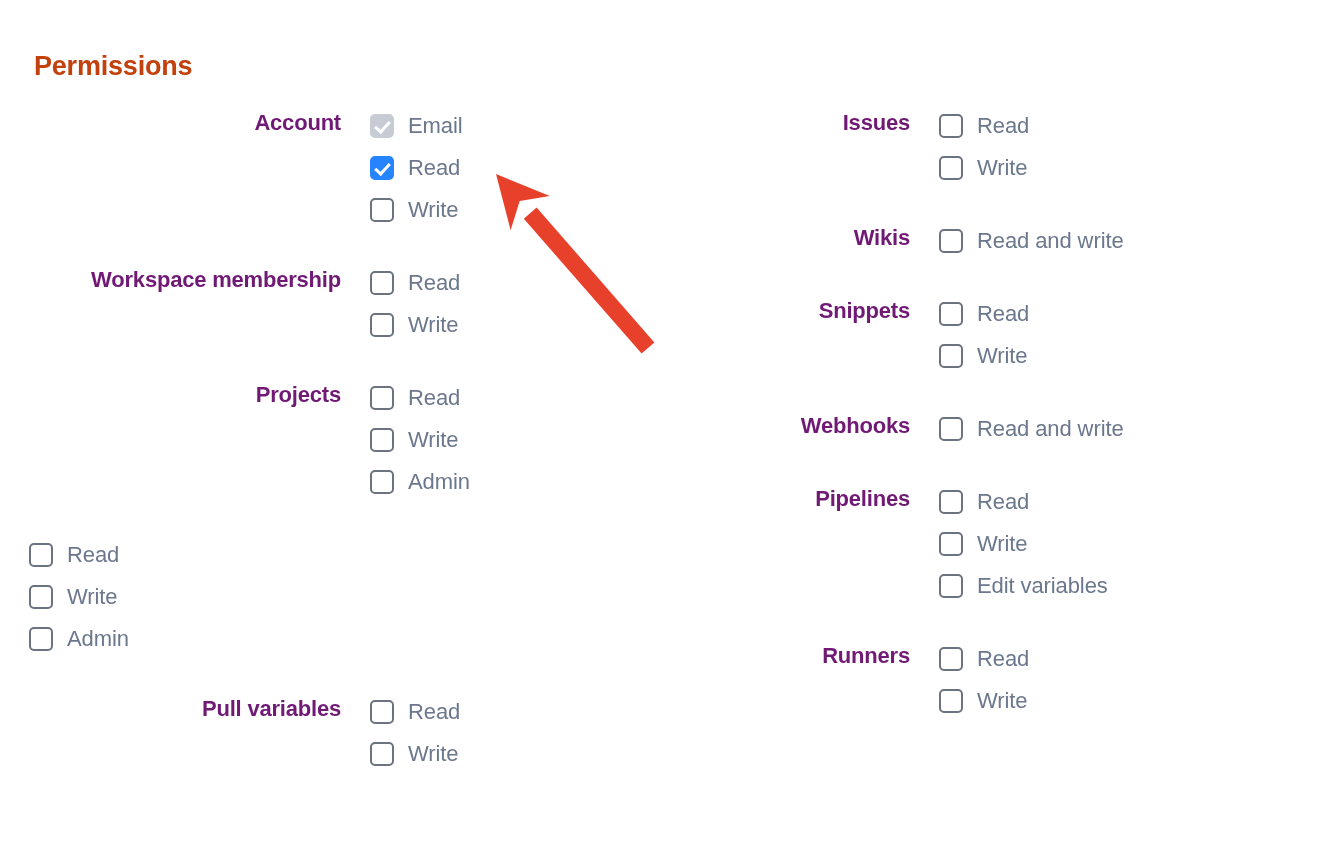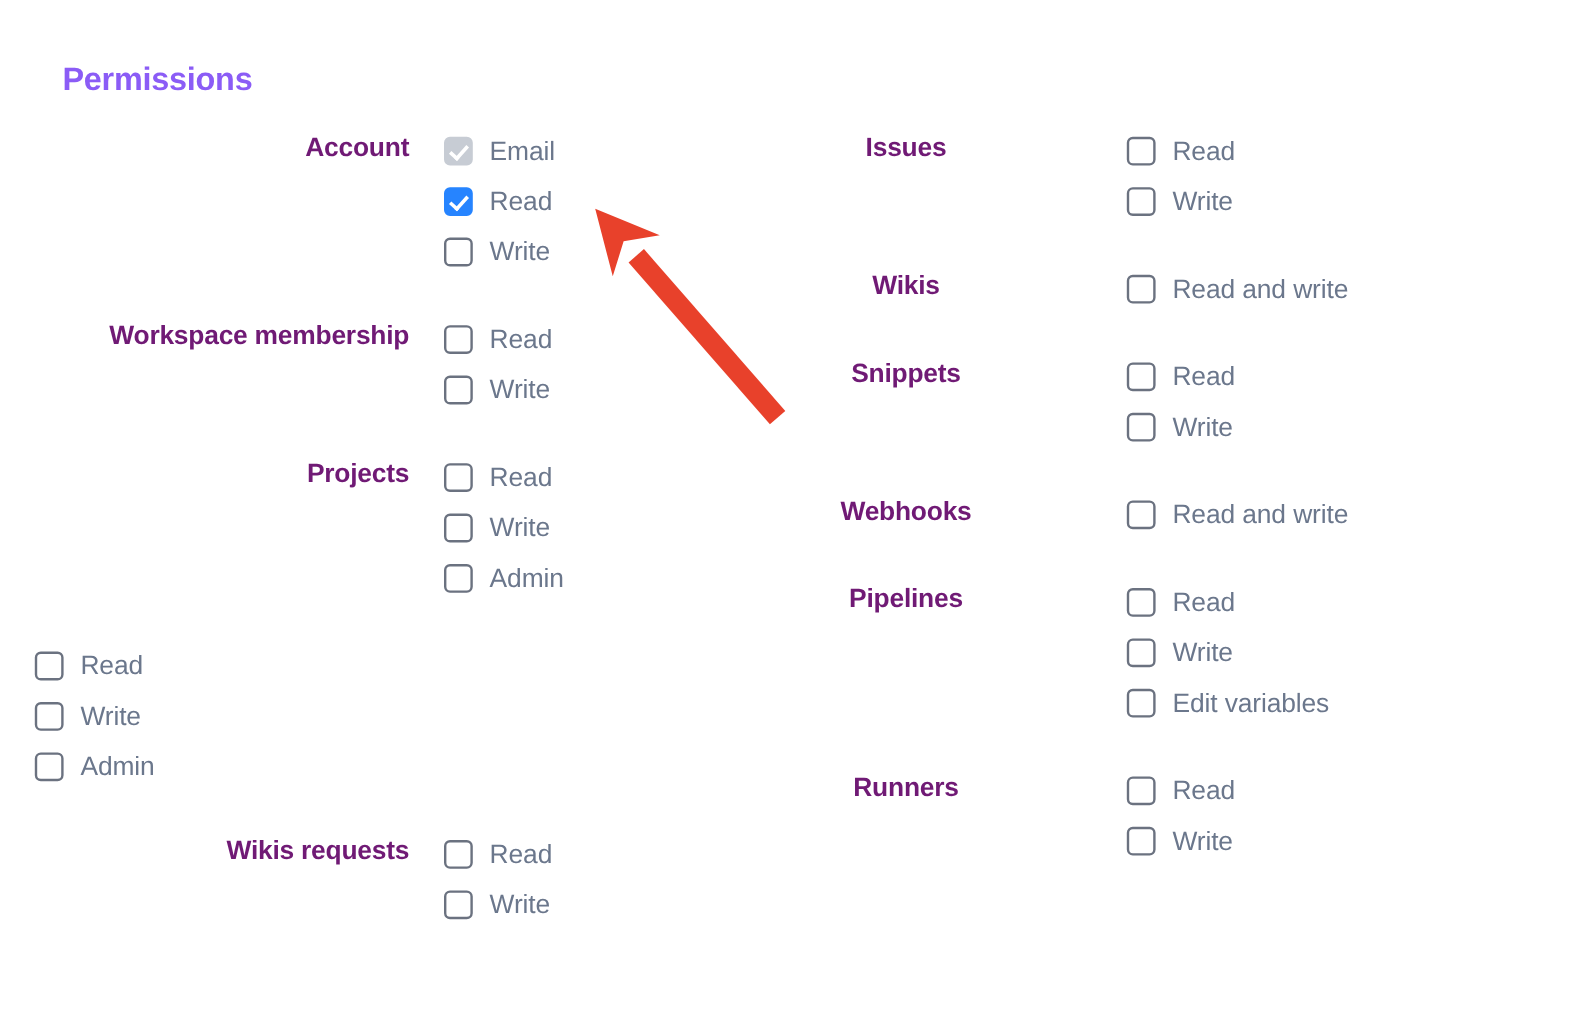--- a/index.html
+++ b/index.html
@@ -12,25 +12,25 @@
     width: 1322px;
     height: 844px;
     position: relative;
     overflow: hidden;
     font-family: "Liberation Sans", sans-serif;
     -webkit-font-smoothing: antialiased;
   }
 
   .page-title {
     position: absolute;
-    left: 52px;
+    left: 34px;
     top: 48px;
     font-size: 27px;
     font-weight: bold;
-    color: #8b5cf6;
+    color: #c2410c;
     letter-spacing: -0.2px;
     line-height: 36px;
   }
 
   .columns {
     position: absolute;
     left: 0;
     top: 104px;
     width: 1322px;
   }
@@ -53,21 +53,21 @@
     flex: 0 0 auto;
     text-align: right;
     font-size: 22px;
     font-weight: bold;
     color: #701a75;
     line-height: 30px;
     padding-top: 4px;
     letter-spacing: -0.2px;
   }
   .column.left  .group-label { width: 341px; }
-  .column.right .group-label { width: 310px; text-align: center; }
+  .column.right .group-label { width: 310px; }
 
   .group-options {
     flex: 1 1 auto;
     padding-left: 29px;
     padding-top: 1px;
   }
 
   .option-row {
     display: flex;
     align-items: center;
@@ -190,21 +190,21 @@
             <div class="cb"></div>
             <span class="option-label">Write</span>
           </div>
           <div class="option-row">
             <div class="cb"></div>
             <span class="option-label">Admin</span>
           </div>
         </div>
       </div>
       <div class="perm-group">
-        <div class="group-label">Wikis requests</div>
+        <div class="group-label">Pull variables</div>
         <div class="group-options">
           <div class="option-row">
             <div class="cb"></div>
             <span class="option-label">Read</span>
           </div>
           <div class="option-row">
             <div class="cb"></div>
             <span class="option-label">Write</span>
           </div>
         </div>

